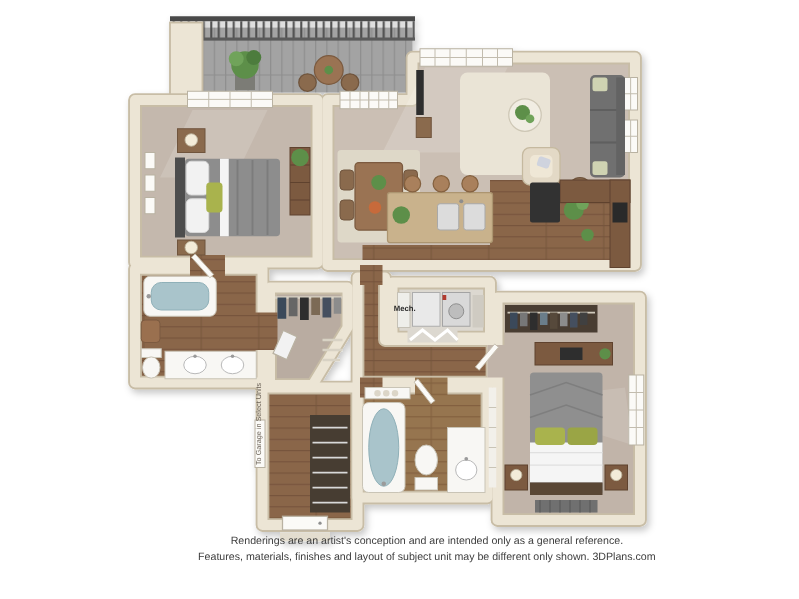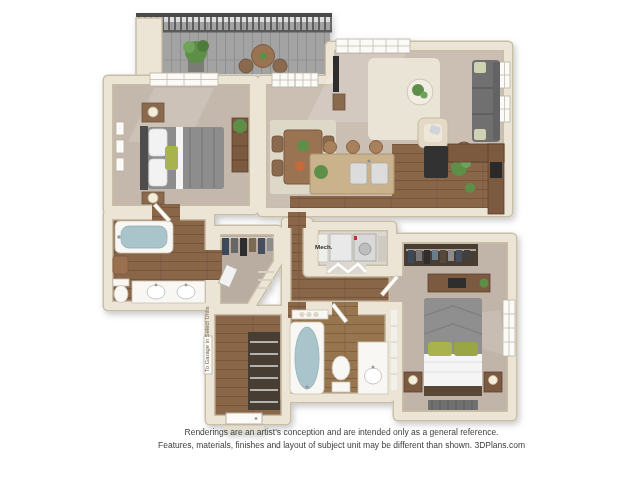--- a/index.html
+++ b/index.html
@@ -362,15 +362,15 @@
           <rect x="394" y="276" width="4" height="24" fill="#fbfaf7" stroke="#c5beae" stroke-width="0.7" transform="rotate(40 396 278)"></rect>
         </g>
 
         <rect x="154" y="204" width="4" height="22" fill="#fbfaf7" stroke="#c5beae" stroke-width="0.7" transform="rotate(-42 156 206)"></rect>
       </g>
     </svg>
   </div>
 
   <div class="disclaimer">
     <span>Renderings are an artist's conception and are intended only as a general reference.</span>
-    <span>Features, materials, finishes and layout of subject unit may be different than shown. 3DPlans.com</span>
+    <span>Features, materials, finishes and layout of subject unit may be different only shown. 3DPlans.com</span>
   </div>
 </div>
 
 </body></html>

